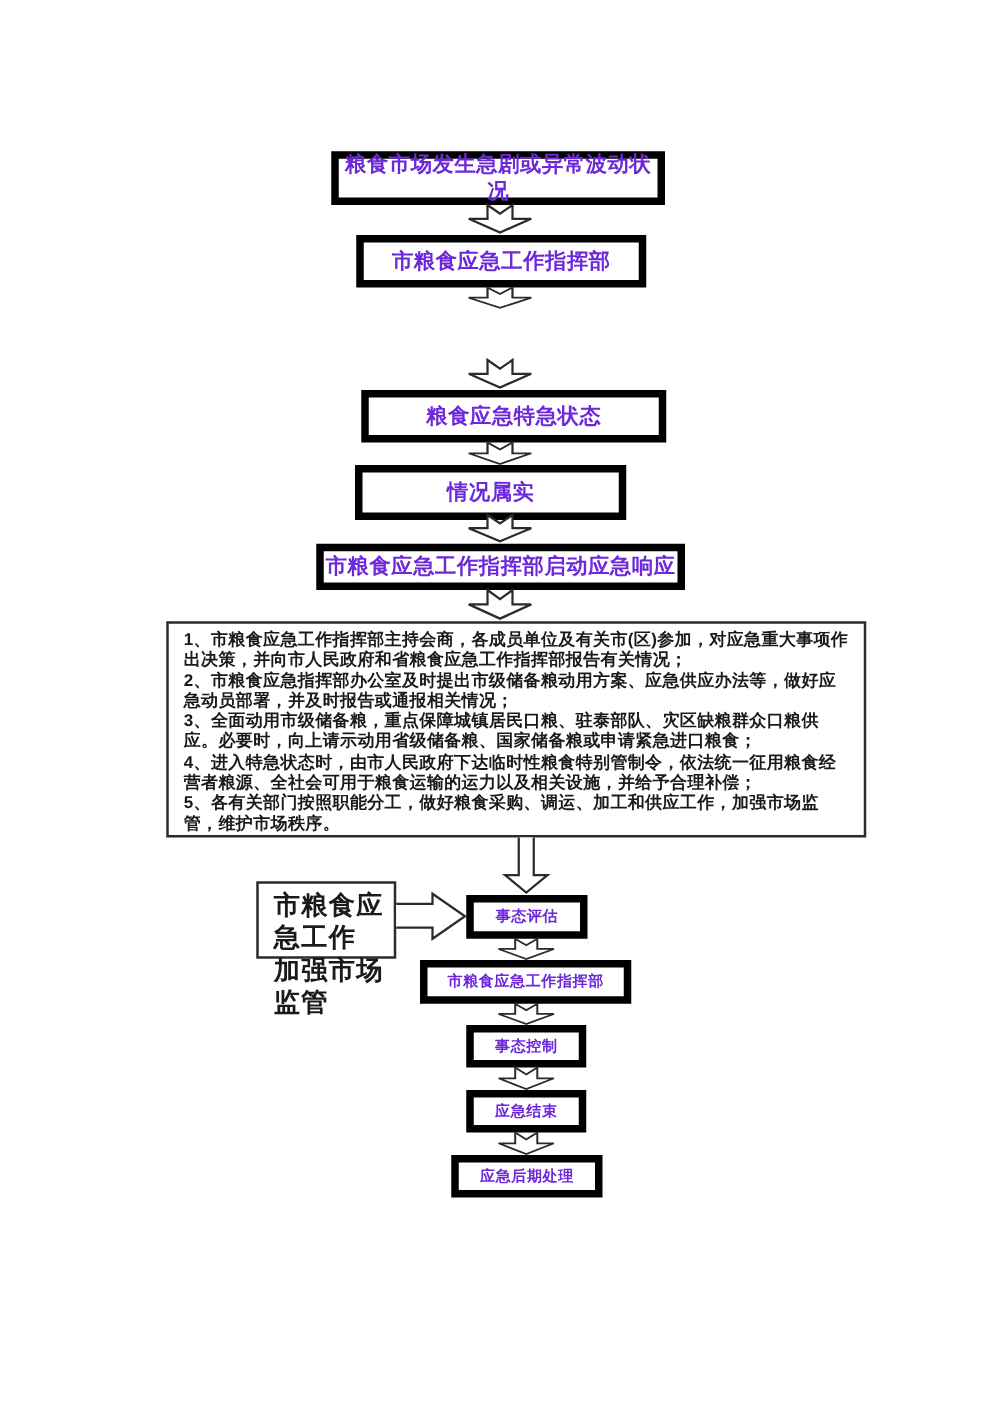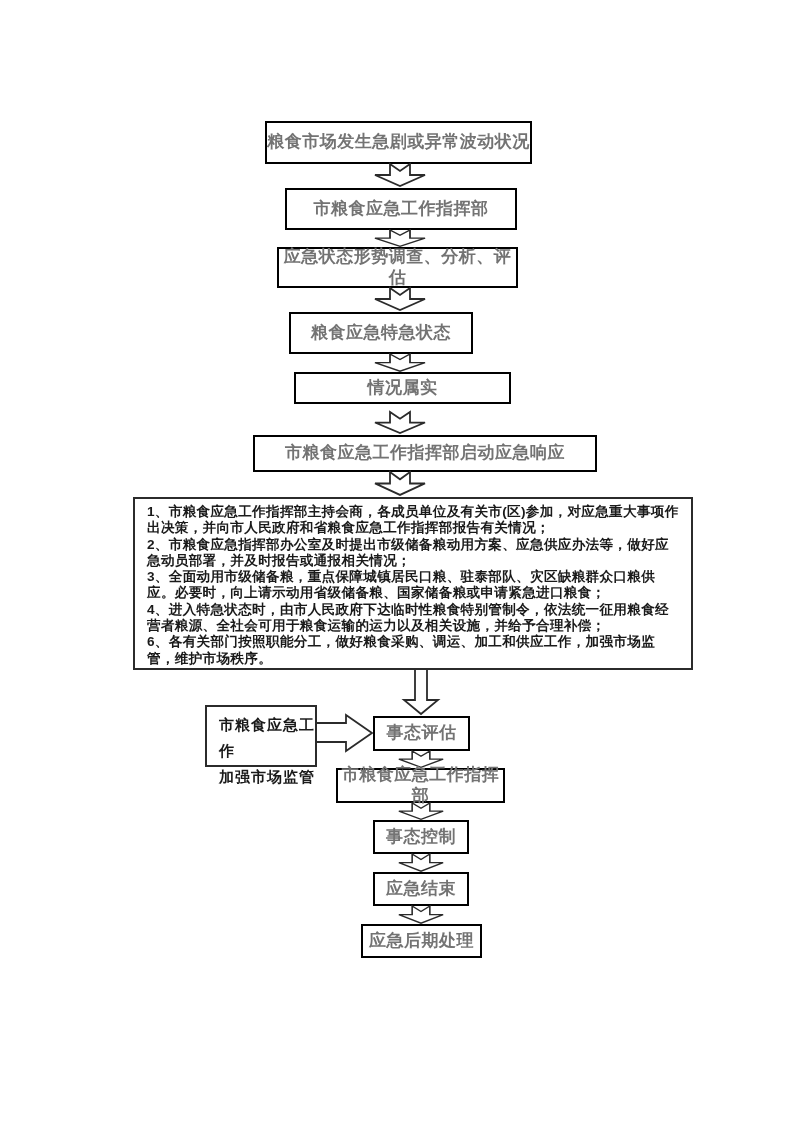--- a/index.html
+++ b/index.html
@@ -10,52 +10,52 @@
   }
   .page {
     position: relative;
     width: 793px;
     height: 1122px;
     background: #ffffff;
     overflow: hidden;
   }
   .fbox {
     position: absolute;
-    border: 2px solid #000000;
+    border: 6px solid #000000;
     background: #ffffff;
     display: flex;
     align-items: center;
     justify-content: center;
     text-align: center;
     font-weight: bold;
     font-size: 17px;
     letter-spacing: 0.5px;
-    color: #737373;
+    color: #6d28d9;
     line-height: 1.2;
     font-family: Liberation Serif, serif;
   }
-  .fbox.small { font-size: 17px; letter-spacing: 0.5px; }
+  .fbox.small { font-size: 12px; letter-spacing: 0.5px; }
   .measures {
     position: absolute;
     border: 2px solid #2b2b2b;
     background: #ffffff;
     font-weight: bold;
     font-size: 13.6px;
     line-height: 16.3px;
     letter-spacing: 0.3px;
     padding: 5px 10px 0 12px;
     text-align: left;
   }
   .measures p { margin: 0; }
   .sidebox {
     position: absolute;
     border: 2px solid #2b2b2b;
     background: #ffffff;
     font-weight: bold;
-    font-size: 15px;
+    font-size: 21px;
     letter-spacing: 1px;
     line-height: 26px;
     padding: 5px 0 0 12px;
     text-align: left;
   }
   .arrow { position: absolute; }
   .arrow svg { display: block; overflow: visible; width: 100%; height: 100%; }
   .arrow path {
     fill: #ffffff;
     stroke: #2b2b2b;
@@ -81,66 +81,63 @@
   <div class="fbox" style="left:285px; top:188px; width:232px; height:42px;">
     <span>市粮食应急工作指挥部</span>
   </div>
 
   <div class="arrow" style="left:374px; top:230px; width:52px; height:17px;">
     <svg viewBox="0 0 52 23" preserveAspectRatio="none">
         <path d="M16,0 L16,11 L1,11 L26,22 L51,11 L36,11 L36,0 L26,7 Z"></path>
       </svg>
   </div>
 
-  <div class="fbox" style="left:277px; top:247px; width:241px; height:41px;">
-    <span>应急状态形势调查、分析、评估</span>
-  </div>
 
   <div class="arrow" style="left:374px; top:288px; width:52px; height:23px;">
     <svg viewBox="0 0 52 23" preserveAspectRatio="none">
         <path d="M16,0 L16,11 L1,11 L26,22 L51,11 L36,11 L36,0 L26,7 Z"></path>
       </svg>
   </div>
 
-  <div class="fbox" style="left:289px; top:312px; width:184px; height:42px;">
+  <div class="fbox" style="left:289px; top:312px; width:244px; height:42px;">
     <span>粮食应急特急状态</span>
   </div>
 
   <div class="arrow" style="left:374px; top:354px; width:52px; height:18px;">
     <svg viewBox="0 0 52 23" preserveAspectRatio="none">
         <path d="M16,0 L16,11 L1,11 L26,22 L51,11 L36,11 L36,0 L26,7 Z"></path>
       </svg>
   </div>
 
-  <div class="fbox" style="left:294px; top:372px; width:217px; height:32px;text-align:right;">
+  <div class="fbox" style="left:284px; top:372px; width:217px; height:44px;text-align:right;">
     <span>情况属实</span>
   </div>
 
   <div class="arrow" style="left:374px; top:412px; width:52px; height:22px;">
     <svg viewBox="0 0 52 23" preserveAspectRatio="none">
         <path d="M16,0 L16,11 L1,11 L26,22 L51,11 L36,11 L36,0 L26,7 Z"></path>
       </svg>
   </div>
 
-  <div class="fbox" style="left:253px; top:435px; width:344px; height:37px;">
+  <div class="fbox" style="left:253px; top:435px; width:295px; height:37px;">
     <span>市粮食应急工作指挥部启动应急响应</span>
   </div>
 
   <div class="arrow" style="left:374px; top:472px; width:52px; height:24px;">
     <svg viewBox="0 0 52 23" preserveAspectRatio="none">
         <path d="M16,0 L16,11 L1,11 L26,22 L51,11 L36,11 L36,0 L26,7 Z"></path>
       </svg>
   </div>
 
   <div class="measures" style="left:133px; top:497px; width:560px; height:173px;">
     <p>1、市粮食应急工作指挥部主持会商，各成员单位及有关市(区)参加，对应急重大事项作出决策，并向市人民政府和省粮食应急工作指挥部报告有关情况；</p>
     <p>2、市粮食应急指挥部办公室及时提出市级储备粮动用方案、应急供应办法等，做好应急动员部署，并及时报告或通报相关情况；</p>
     <p>3、全面动用市级储备粮，重点保障城镇居民口粮、驻泰部队、灾区缺粮群众口粮供应。必要时，向上请示动用省级储备粮、国家储备粮或申请紧急进口粮食；</p>
     <p>4、进入特急状态时，由市人民政府下达临时性粮食特别管制令，依法统一征用粮食经营者粮源、全社会可用于粮食运输的运力以及相关设施，并给予合理补偿；</p>
-    <p>6、各有关部门按照职能分工，做好粮食采购、调运、加工和供应工作，加强市场监管，维护市场秩序。</p>
+    <p>5、各有关部门按照职能分工，做好粮食采购、调运、加工和供应工作，加强市场监管，维护市场秩序。</p>
   </div>
 
   <div class="arrow" style="left:403px; top:670px; width:36px; height:45px;">
     <svg viewBox="0 0 36 45" preserveAspectRatio="none">
         <path d="M12,0 L12,30 L1,30 L18,44 L35,30 L24,30 L24,0"></path>
       </svg>
   </div>
 
   <div class="sidebox" style="left:205px; top:705px; width:112px; height:62px;">
     <div>市粮食应急工作</div>

